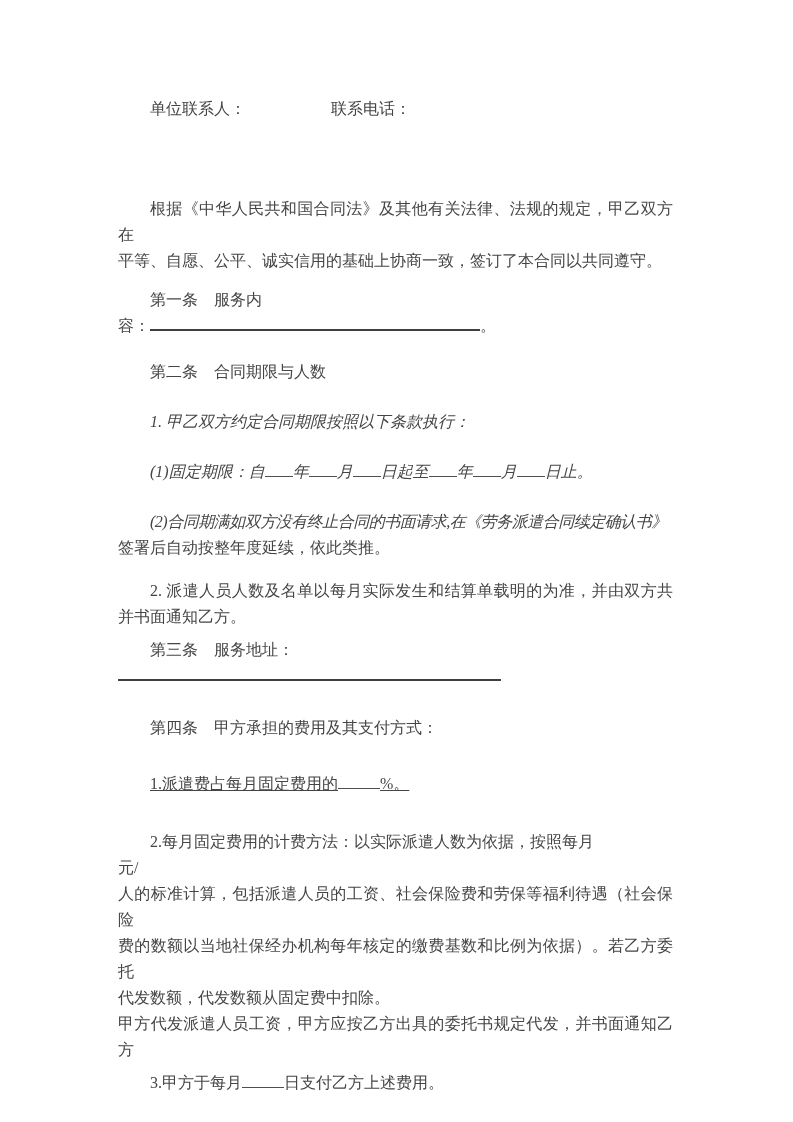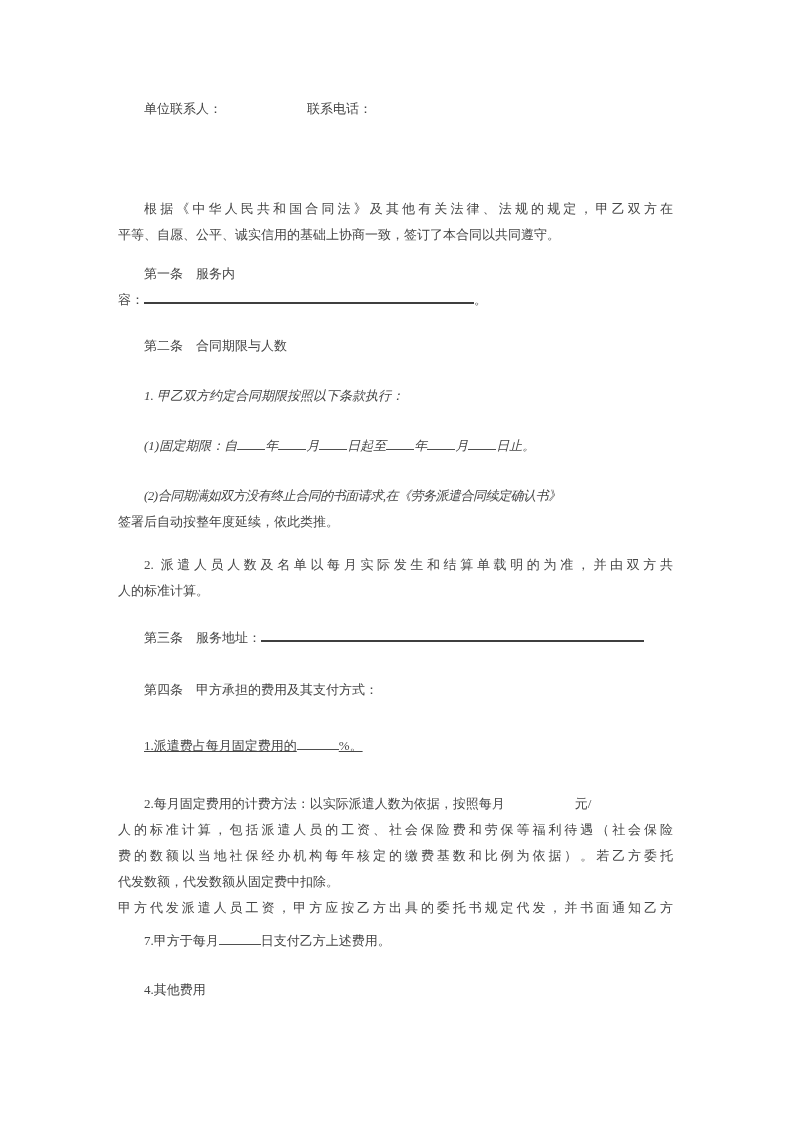--- a/index.html
+++ b/index.html
@@ -3,41 +3,41 @@
 <meta charset="utf-8">
 <style>
   html,body{margin:0;padding:0;background:#ffffff;}
   .page{
     position:relative;
     width:793px;height:1122px;
     box-sizing:border-box;
     padding:0 120px 0 118px;
     background:#ffffff;
     font-family:"Liberation Serif","DejaVu Serif",serif;
-    font-size:13px;
+    font-size:16px;
     color:#454545;
     overflow:hidden;
   }
   .ln{line-height:26px;text-align:left;margin:0;}
   .ind{text-indent:2em;}
   .b{font-weight:normal;}
   .jfull{text-align:justify;text-align-last:justify;}
   .tight{white-space:nowrap;letter-spacing:-0.5px;}
   .bl{display:inline-block;border-bottom:1.5px solid #4f4f4f;height:13px;vertical-align:baseline;}
   .bl-long{border-bottom-width:2px;border-bottom-color:#3f3f3f;}
   .w28{width:28px;}
   .w42{width:42px;}
   .w330{width:330px;}
   .w383{width:383px;}
   .sp{display:inline-block;height:1px;}
   .sp85{width:85px;}
   .sp70{width:70px;}
   .mt96{margin-top:96px;}  .mt74{margin-top:74px;}  .mt13{margin-top:13px;}
   .mt20{margin-top:20px;}  .mt24{margin-top:24px;font-style:italic;}  .mt17{margin-top:17px;}
-  .mt21{margin-top:21px;}  .mt26{margin-top:26px;}  .mt30{margin-top:30px;text-decoration:underline;}
+  .mt21{margin-top:7px;}  .mt26{margin-top:26px;}  .mt30{margin-top:30px;text-decoration:underline;}
   .mt32{margin-top:32px;}  .mt7{margin-top:7px;}    .mt23{margin-top:23px;}
 </style>
 </head>
 <body>
 
 <div class="page">
 
   <div class="ln ind mt96">
     <span>单位联系人：</span><span class="sp sp85"></span><span>联系电话：</span>
   </div>
@@ -55,39 +55,39 @@
   <div class="ln ind mt24">1. 甲乙双方约定合同期限按照以下条款执行：</div>
 
   <div class="ln ind mt24">
     <span>(1)固定期限：自</span><span class="bl w28"></span><span>年</span><span class="bl w28"></span><span>月</span><span class="bl w28"></span><span>日起至</span><span class="bl w28"></span><span>年</span><span class="bl w28"></span><span>月</span><span class="bl w28"></span><span>日止。</span>
   </div>
 
   <div class="ln ind tight mt24">(2)合同期满如双方没有终止合同的书面请求,在《劳务派遣合同续定确认书》</div>
   <div class="ln">签署后自动按整年度延续，依此类推。</div>
 
   <div class="ln ind jfull mt17">2. 派遣人员人数及名单以每月实际发生和结算单载明的为准，并由双方共</div>
-  <div class="ln">人的标准计算。</div>
+  <div class="ln">并书面通知乙方。</div>
 
   <div class="ln ind mt21">
     <span class="b">第三条　服务地址：</span><span class="bl bl-long w383"></span>
   </div>
 
   <div class="ln ind b mt26">第四条　甲方承担的费用及其支付方式：</div>
 
   <div class="ln ind mt30">
     <span>1.派遣费占每月固定费用的</span><span class="bl w42"></span><span>%。</span>
   </div>
 
   <div class="ln ind mt32">
     <span>2.每月固定费用的计费方法：以实际派遣人数为依据，按照每月</span><span class="sp sp70"></span><span>元/</span>
   </div>
   <div class="ln jfull">人的标准计算，包括派遣人员的工资、社会保险费和劳保等福利待遇（社会保险</div>
   <div class="ln jfull">费的数额以当地社保经办机构每年核定的缴费基数和比例为依据）。若乙方委托</div>
   <div class="ln">代发数额，代发数额从固定费中扣除。</div>
   <div class="ln jfull">甲方代发派遣人员工资，甲方应按乙方出具的委托书规定代发，并书面通知乙方</div>
 
   <div class="ln ind mt7">
-    <span>7.甲方于每月</span><span class="bl w42"></span><span>日支付乙方上述费用。</span>
+    <span>3.甲方于每月</span><span class="bl w42"></span><span>日支付乙方上述费用。</span>
   </div>
 
   <div class="ln ind mt23">4.其他费用</div>
 
 </div>
 
 </body></html>

